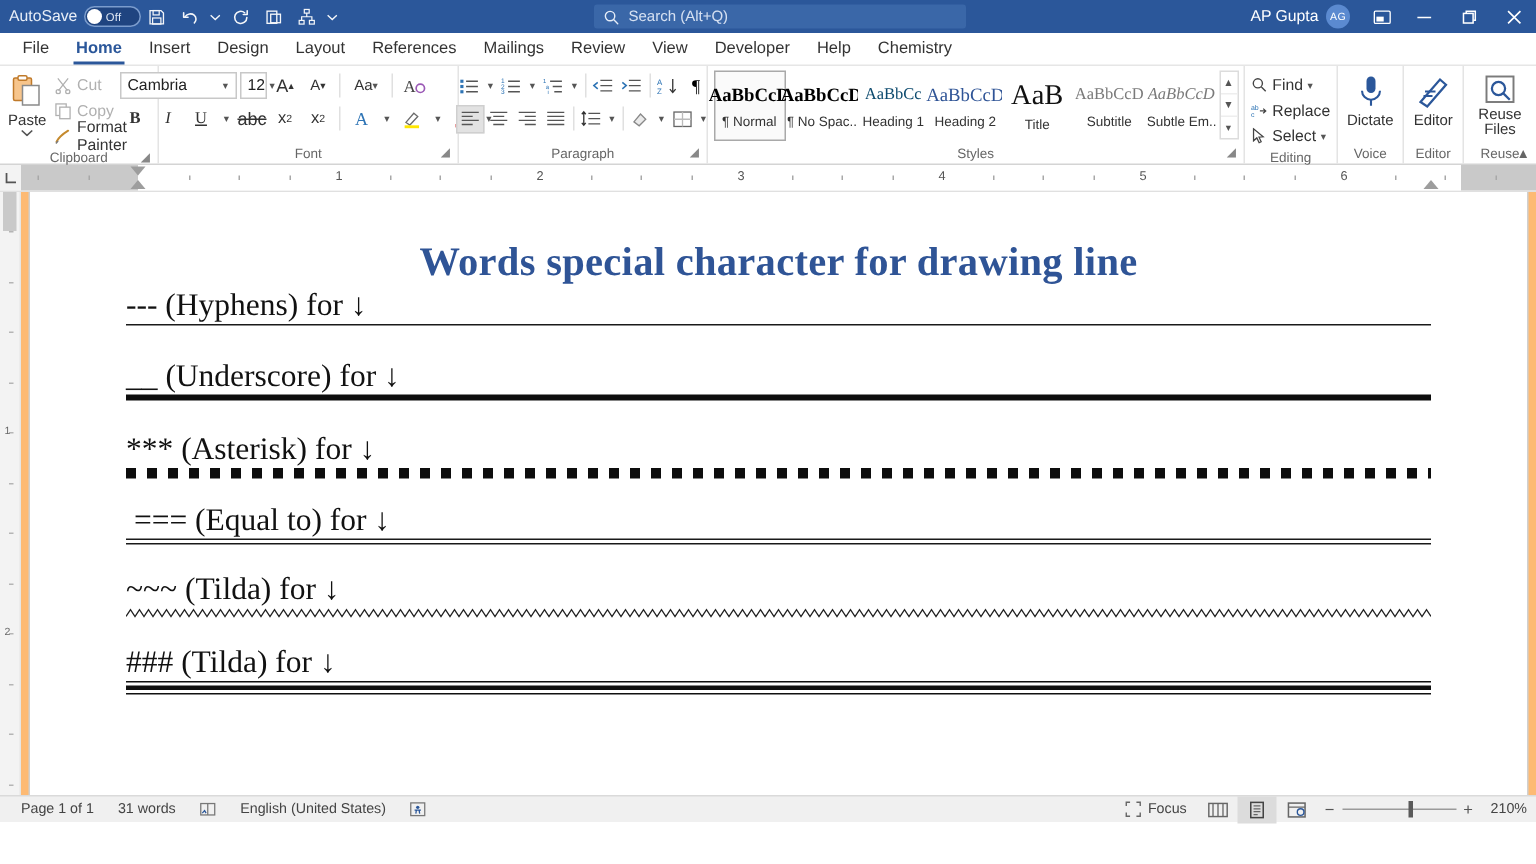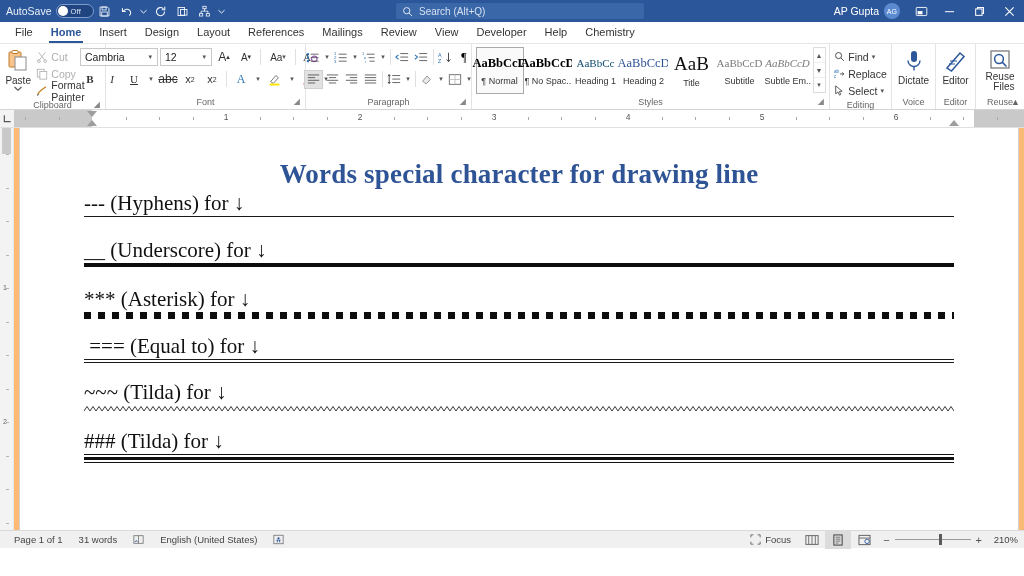--- a/index.html
+++ b/index.html
@@ -95,21 +95,21 @@
     font-size: 9px; color: #666; height: 13px; line-height: 13px;
     width: 100%; text-align: center; position: relative;
   }
   .dlg-launcher {
     position: absolute; right: 2px; bottom: 1px; font-size: 8px; color: #888;
   }
   .big-btn {
     display: flex; flex-direction: column; align-items: center; justify-content: flex-start;
     width: 40px; padding-top: 3px; font-size: 10px; color: #333;
   }
-  .big-btn .lbl { margin-top: 1px; text-align: right; line-height: 10px; }
+  .big-btn .lbl { margin-top: 1px; text-align: center; line-height: 10px; }
   .small-btn {
     display: flex; align-items: center; gap: 3px; height: 17px;
     font-size: 10.5px; color: #333; padding: 0 3px;
   }
   .small-btn.dim { color: #b0b0b0; }
   .icon { display: inline-flex; align-items: center; justify-content: center; }
   .col-stack { display: flex; flex-direction: column; justify-content: center; padding-top: 2px;}
 
   
   .font-row { display: flex; align-items: center; gap: 2px; height: 22px; }
@@ -396,21 +396,21 @@
     </div>
   </div>
 
   <div class="rgroup" style="width:200px">
     <div class="rgroup-body" style="flex-direction:column">
       <div class="font-row">
         <div class="combo" style="width:78px">
           <span class="val">Cambria</span>
           <span class="car">▾</span>
         </div>
-        <div class="combo" style="width:52px">
+        <div class="combo" style="width:18px">
           <span class="val">12</span>
           <span class="car">▾</span>
         </div>
         <span class="fsquare">
             <span style="font-size:12px">A</span>
             <span style="font-size:7px">▴</span>
           </span>
         <span class="fsquare">
             <span style="font-size:10px">A</span>
             <span style="font-size:7px">▾</span>

